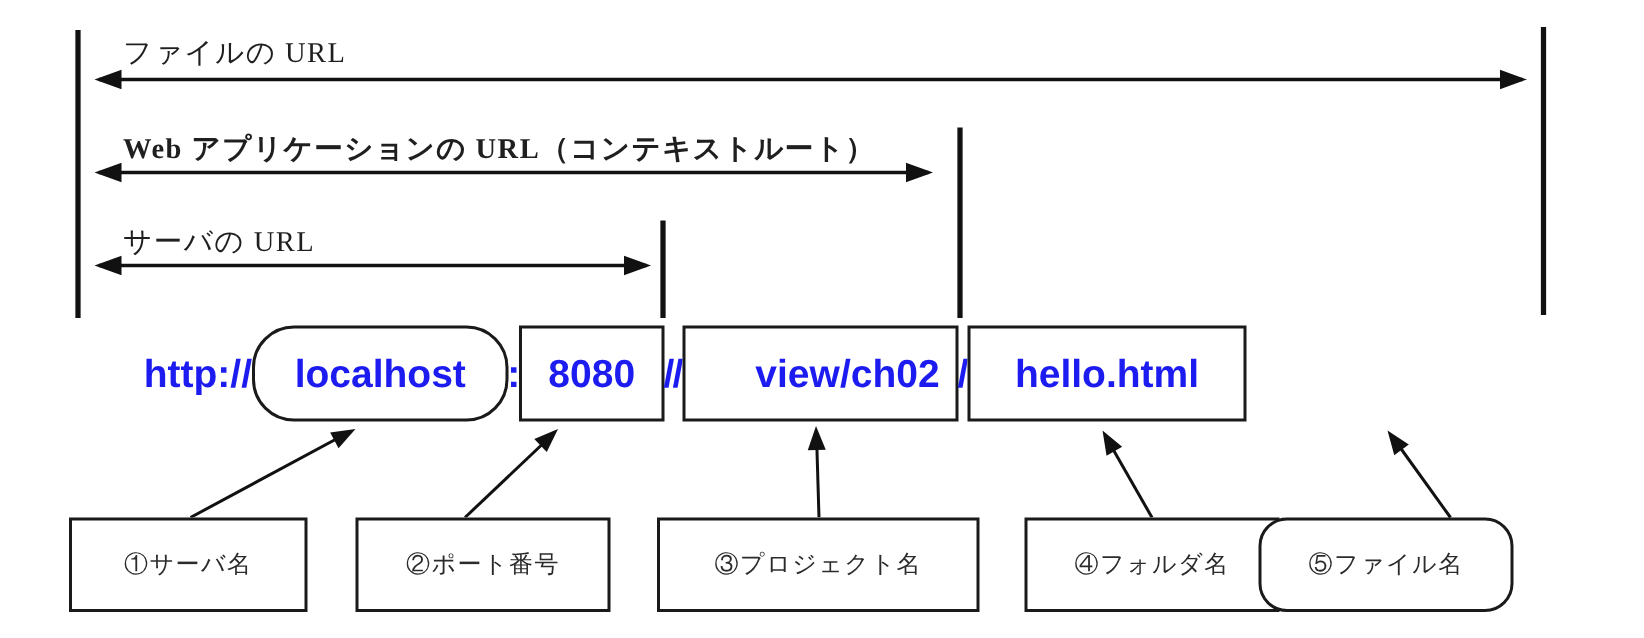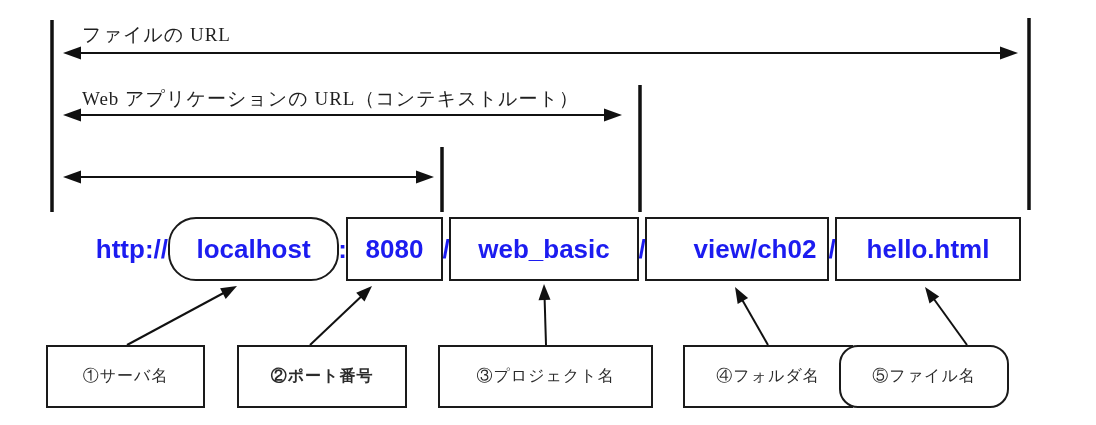--- a/index.html
+++ b/index.html
@@ -7,21 +7,21 @@
     position:relative;width:1096px;height:425px;background:#ffffff;
     font-family:"Liberation Serif",serif;overflow:hidden;
   }
   .lines-svg{position:absolute;left:0;top:0;width:1096px;height:425px;}
   
   .range-label{
     position:absolute;left:82px;font-size:19px;color:#1f1f1f;
     letter-spacing:1px;white-space:nowrap;
   }
   .range-label.l1{top:22px;}
-  .range-label.l2{top:86px;}
+  .range-label.l2{top:86px;font-weight:bold;}
   .range-label.l3{top:148px;}
   
   .url-row{
     position:absolute;left:71px;top:217px;height:64px;
     display:flex;align-items:stretch;
     font-family:"Liberation Sans",sans-serif;font-weight:bold;
     font-size:26px;color:#1c1cf0;white-space:pre;
   }
   .url-item{display:flex;align-items:center;justify-content:center;box-sizing:border-box;}
   .url-box{border:2px solid #1a1a1a;background:#fff;}
@@ -34,21 +34,21 @@
   .w-colon{width:7px;overflow:visible;}
   .w-slash{width:6px;overflow:visible;}
   
   .part-box{
     position:absolute;top:345px;height:63px;box-sizing:border-box;
     border:2px solid #1a1a1a;background:#fff;
     display:flex;align-items:center;justify-content:center;
     font-size:16px;color:#2b2b2b;letter-spacing:1px;white-space:nowrap;
   }
   .part-box.p1{left:46px;width:159px;}
-  .part-box.p2{left:237px;width:170px;font-weight:bold;}
+  .part-box.p2{left:237px;width:170px;}
   .part-box.p3{left:438px;width:215px;}
   .part-box.p4{left:683px;width:170px;}
   .part-box.p5{left:839px;width:170px;border-radius:19px;}
 </style>
 </head>
 <body>
 
 <div class="canvas">
 
   <svg class="lines-svg" viewBox="0 0 1096 425" xmlns="http://www.w3.org/2000/svg">
@@ -93,28 +93,28 @@
       <polygon points="735,287 748.1,297.9 737.7,303.9" fill="#111"></polygon>
     </g>
     <g>
       <line x1="967" y1="345" x2="931" y2="295" stroke="#111" stroke-width="2"></line>
       <polygon points="925,287 939.2,296.4 929.5,303.5" fill="#111"></polygon>
     </g>
   </svg>
 
   <span class="range-label l1">ファイルの URL</span>
   <span class="range-label l2">Web アプリケーションの URL（コンテキストルート）</span>
+  <span class="range-label l3">サーバの URL</span>
 
   <div class="url-row" style="color: rgb(28, 28, 240);">
     <span class="url-item w-prefix">http://</span>
     <span class="url-item url-box w-seg0">localhost</span>
     <span class="url-item w-colon">:</span>
     <span class="url-item url-box w-seg1">8080</span>
     <span class="url-item w-slash">/</span>
-    <span class="url-item url-box w-seg2">web_basic</span>
     <span class="url-item w-slash">/</span>
     <span class="url-item url-box w-seg3">view/ch02</span>
     <span class="url-item w-slash">/</span>
     <span class="url-item url-box w-seg4">hello.html</span>
   </div>
 
   <div class="part-box p1">①サーバ名</div>
   <div class="part-box p2">②ポート番号</div>
   <div class="part-box p4">④フォルダ名</div>
   <div class="part-box p3">③プロジェクト名</div>

